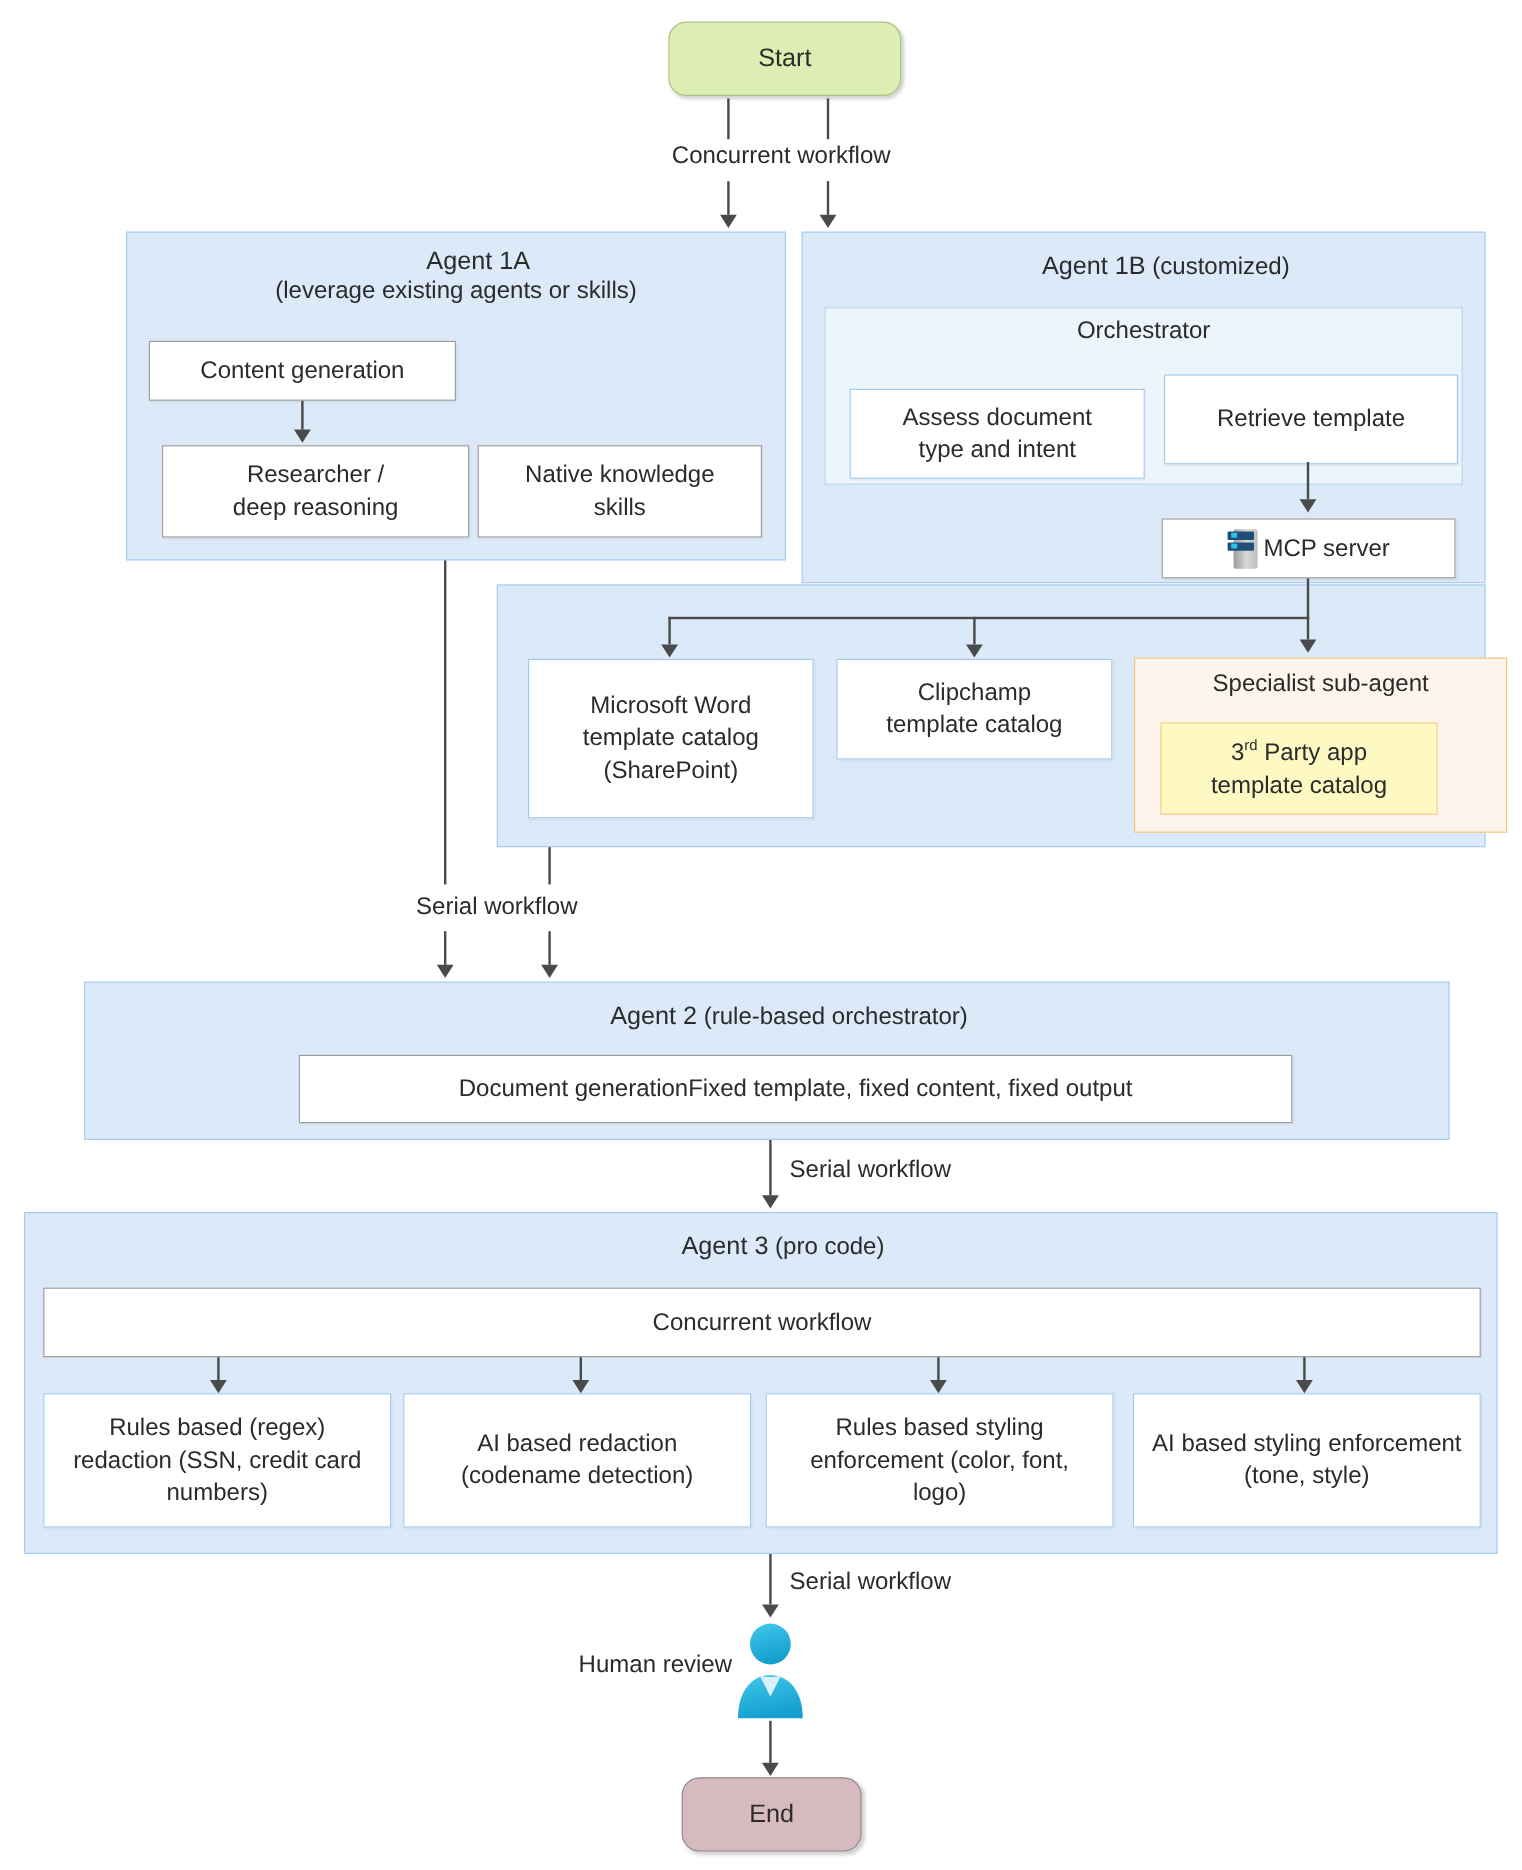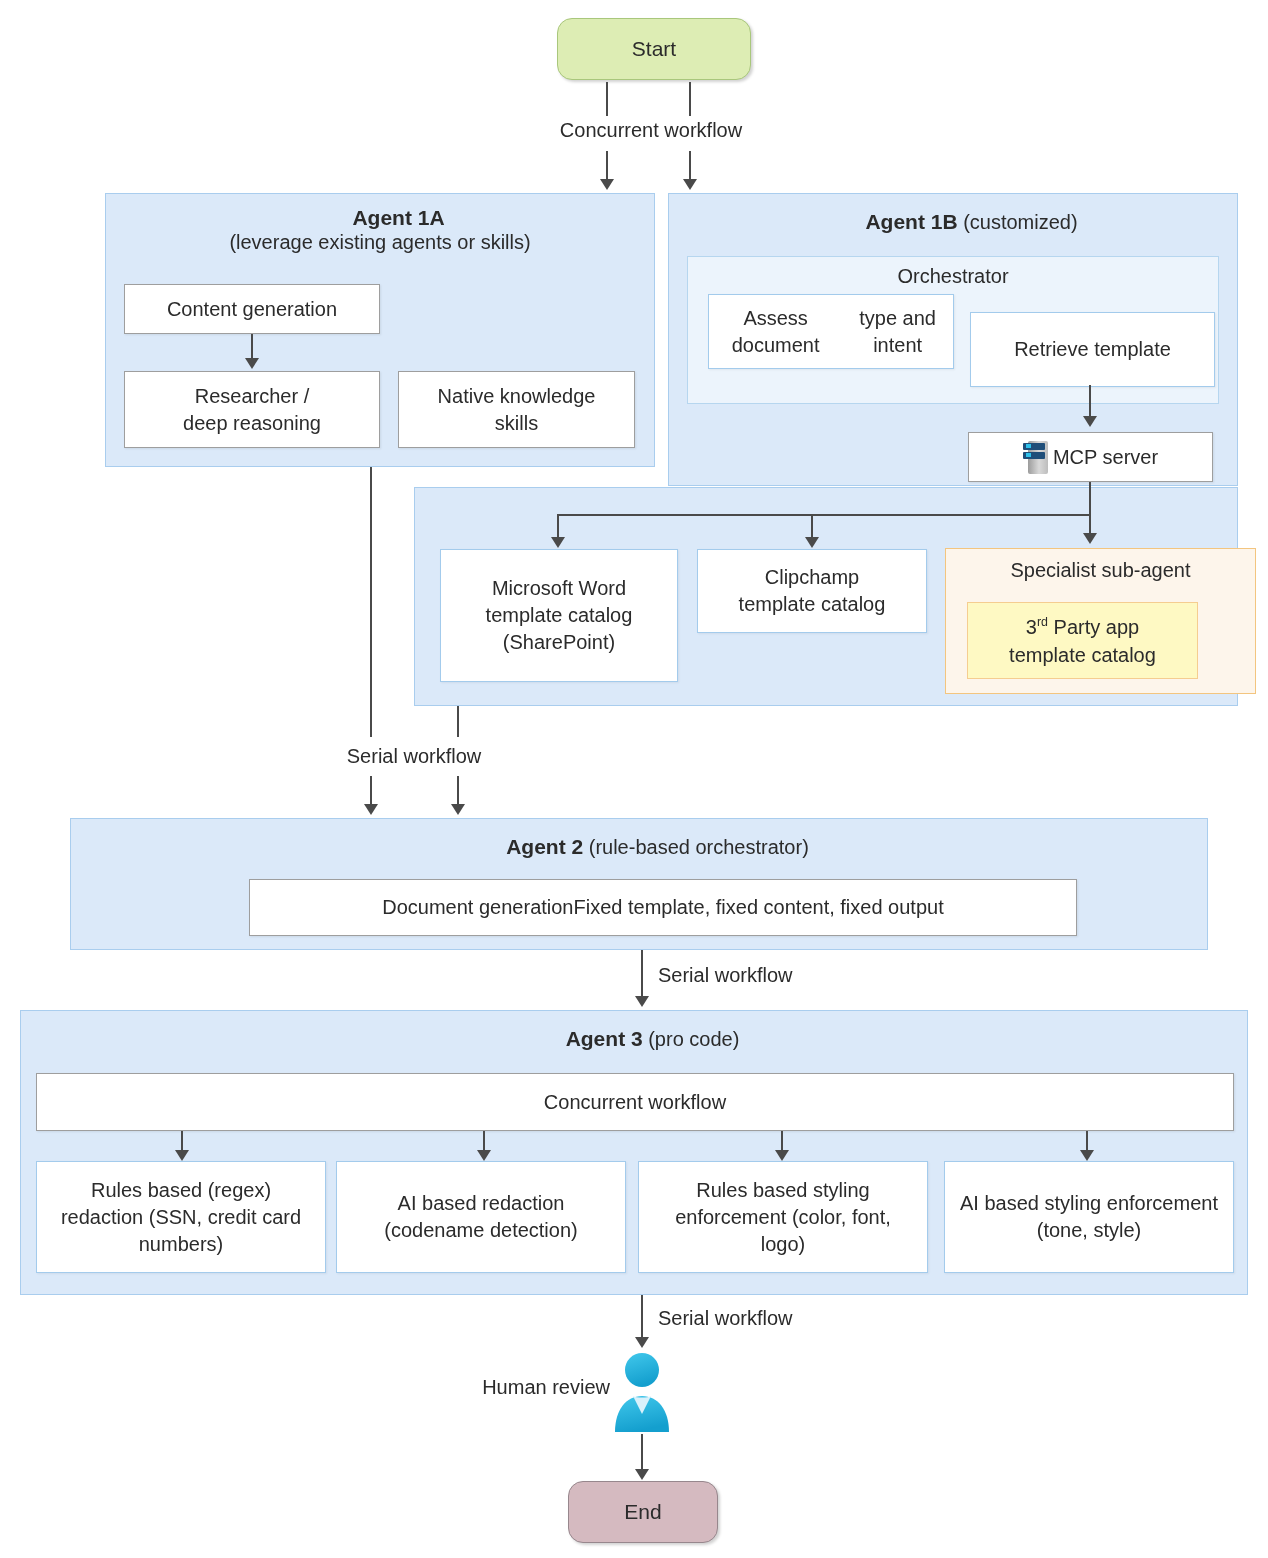--- a/index.html
+++ b/index.html
@@ -20,21 +20,21 @@
         display:flex;flex-direction:column;align-items:center;justify-content:center;
         text-align:center;font-size:20px;line-height:1.4;}
 
   .terminal{position:absolute;display:flex;align-items:center;justify-content:center;
         font-size:21px;border-radius:15px;box-sizing:border-box;
         box-shadow:2px 2px 3px rgba(0,0,0,0.18);}
   .terminal.start{background:#ddedb4;border:1px solid #a9c77c;}
   .terminal.end{background:#d5bac0;border:1px solid #97878d;}
 
   .ptitle{position:absolute;width:100%;text-align:center;font-size:21px;}
-  .ptitle b{font-weight:bold;margin-left:37px;}
+  .ptitle b{font-weight:normal;margin-left:37px;}
   .subtitle-line{font-weight:normal;}
 
   .vline{position:absolute;width:2px;background:#4a4a4a;}
   .hline{position:absolute;height:2px;background:#4a4a4a;}
   .ahead{position:absolute;width:0;height:0;border-left:7px solid transparent;
          border-right:7px solid transparent;border-top:11px solid #4a4a4a;}
 
   .flowlbl{position:absolute;font-size:20px;color:#2b2b2b;background:#ffffff;
            padding:0 6px;white-space:nowrap;}
 
@@ -71,37 +71,37 @@
   <div class="panel" style="left:105px;top:193px;width:550px;height:274px;">
     <div class="ptitle" style="top:12px;">
       <b>Agent 1A</b><br>
       <span class="subtitle-line" style="font-size:20px;">(leverage existing agents or skills)</span>
     </div>
     <div class="boxg" style="left:18px;top:90px;width:256px;height:50px;">
       <span>Content generation</span>
     </div>
     <div class="vline" style="left:145px;top:140px;height:24px;"></div>
     <div class="ahead" style="left:139px;top:164px;"></div>
-    <div class="boxg" style="left:18px;top:177px;width:256px;height:77px;flex-direction:column;">
+    <div class="boxg" style="left:29px;top:177px;width:256px;height:77px;flex-direction:column;">
       <div>Researcher /</div>
       <div>deep reasoning</div>
     </div>
     <div class="boxg" style="left:292px;top:177px;width:237px;height:77px;flex-direction:column;">
       <div>Native knowledge</div>
       <div>skills</div>
     </div>
   </div>
 
   <div class="panel" style="left:668px;top:193px;width:570px;height:293px;">
     <div class="ptitle" style="top:16px;">
       <b>Agent 1B</b><span class="subtitle-line" style="font-size:20px;"> (customized)</span>
     </div>
     <div class="panel-light" style="left:18px;top:62px;width:532px;height:148px;">
       <div class="ptitle" style="top:8px;font-size:20px;">Orchestrator</div>
-      <div class="boxb" style="left:20px;top:37px;width:246px;height:75px;flex-direction:row;">
+      <div class="boxb" style="left:20px;top:67px;width:246px;height:75px;flex-direction:column;">
         <div>Assess document</div>
         <div>type and intent</div>
       </div>
       <div class="boxb" style="left:282px;top:55px;width:245px;height:75px;">
         <span>Retrieve template</span>
       </div>
     </div>
   </div>
 
   <div class="vline" style="left:1089px;top:385px;height:31px;"></div>

